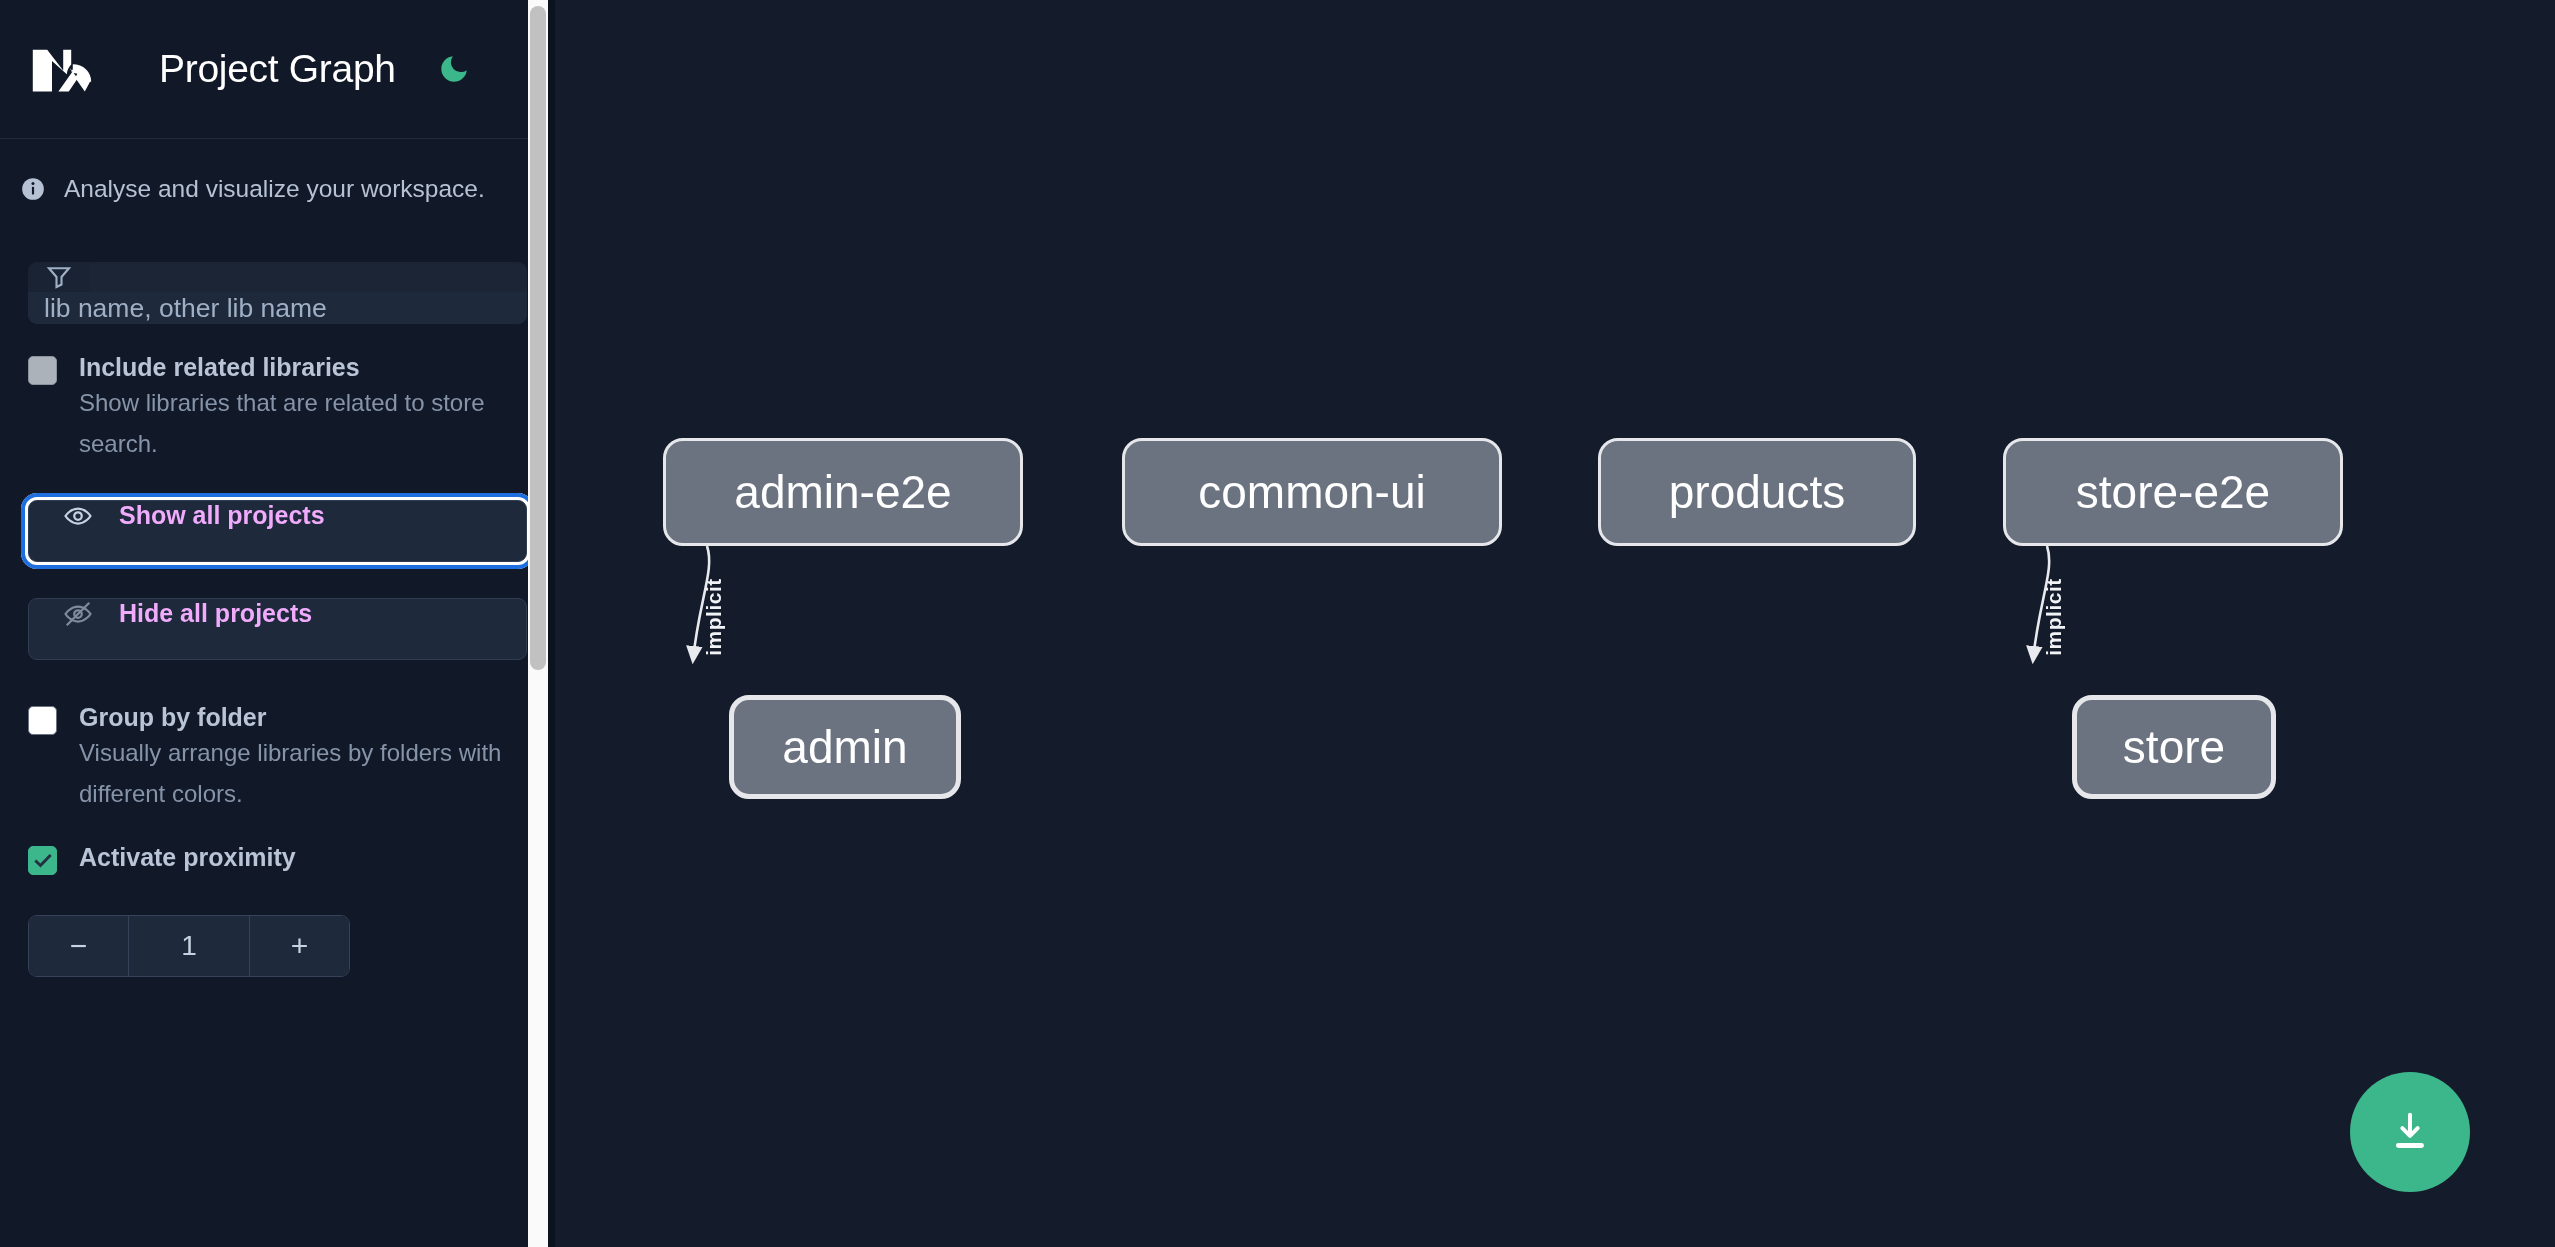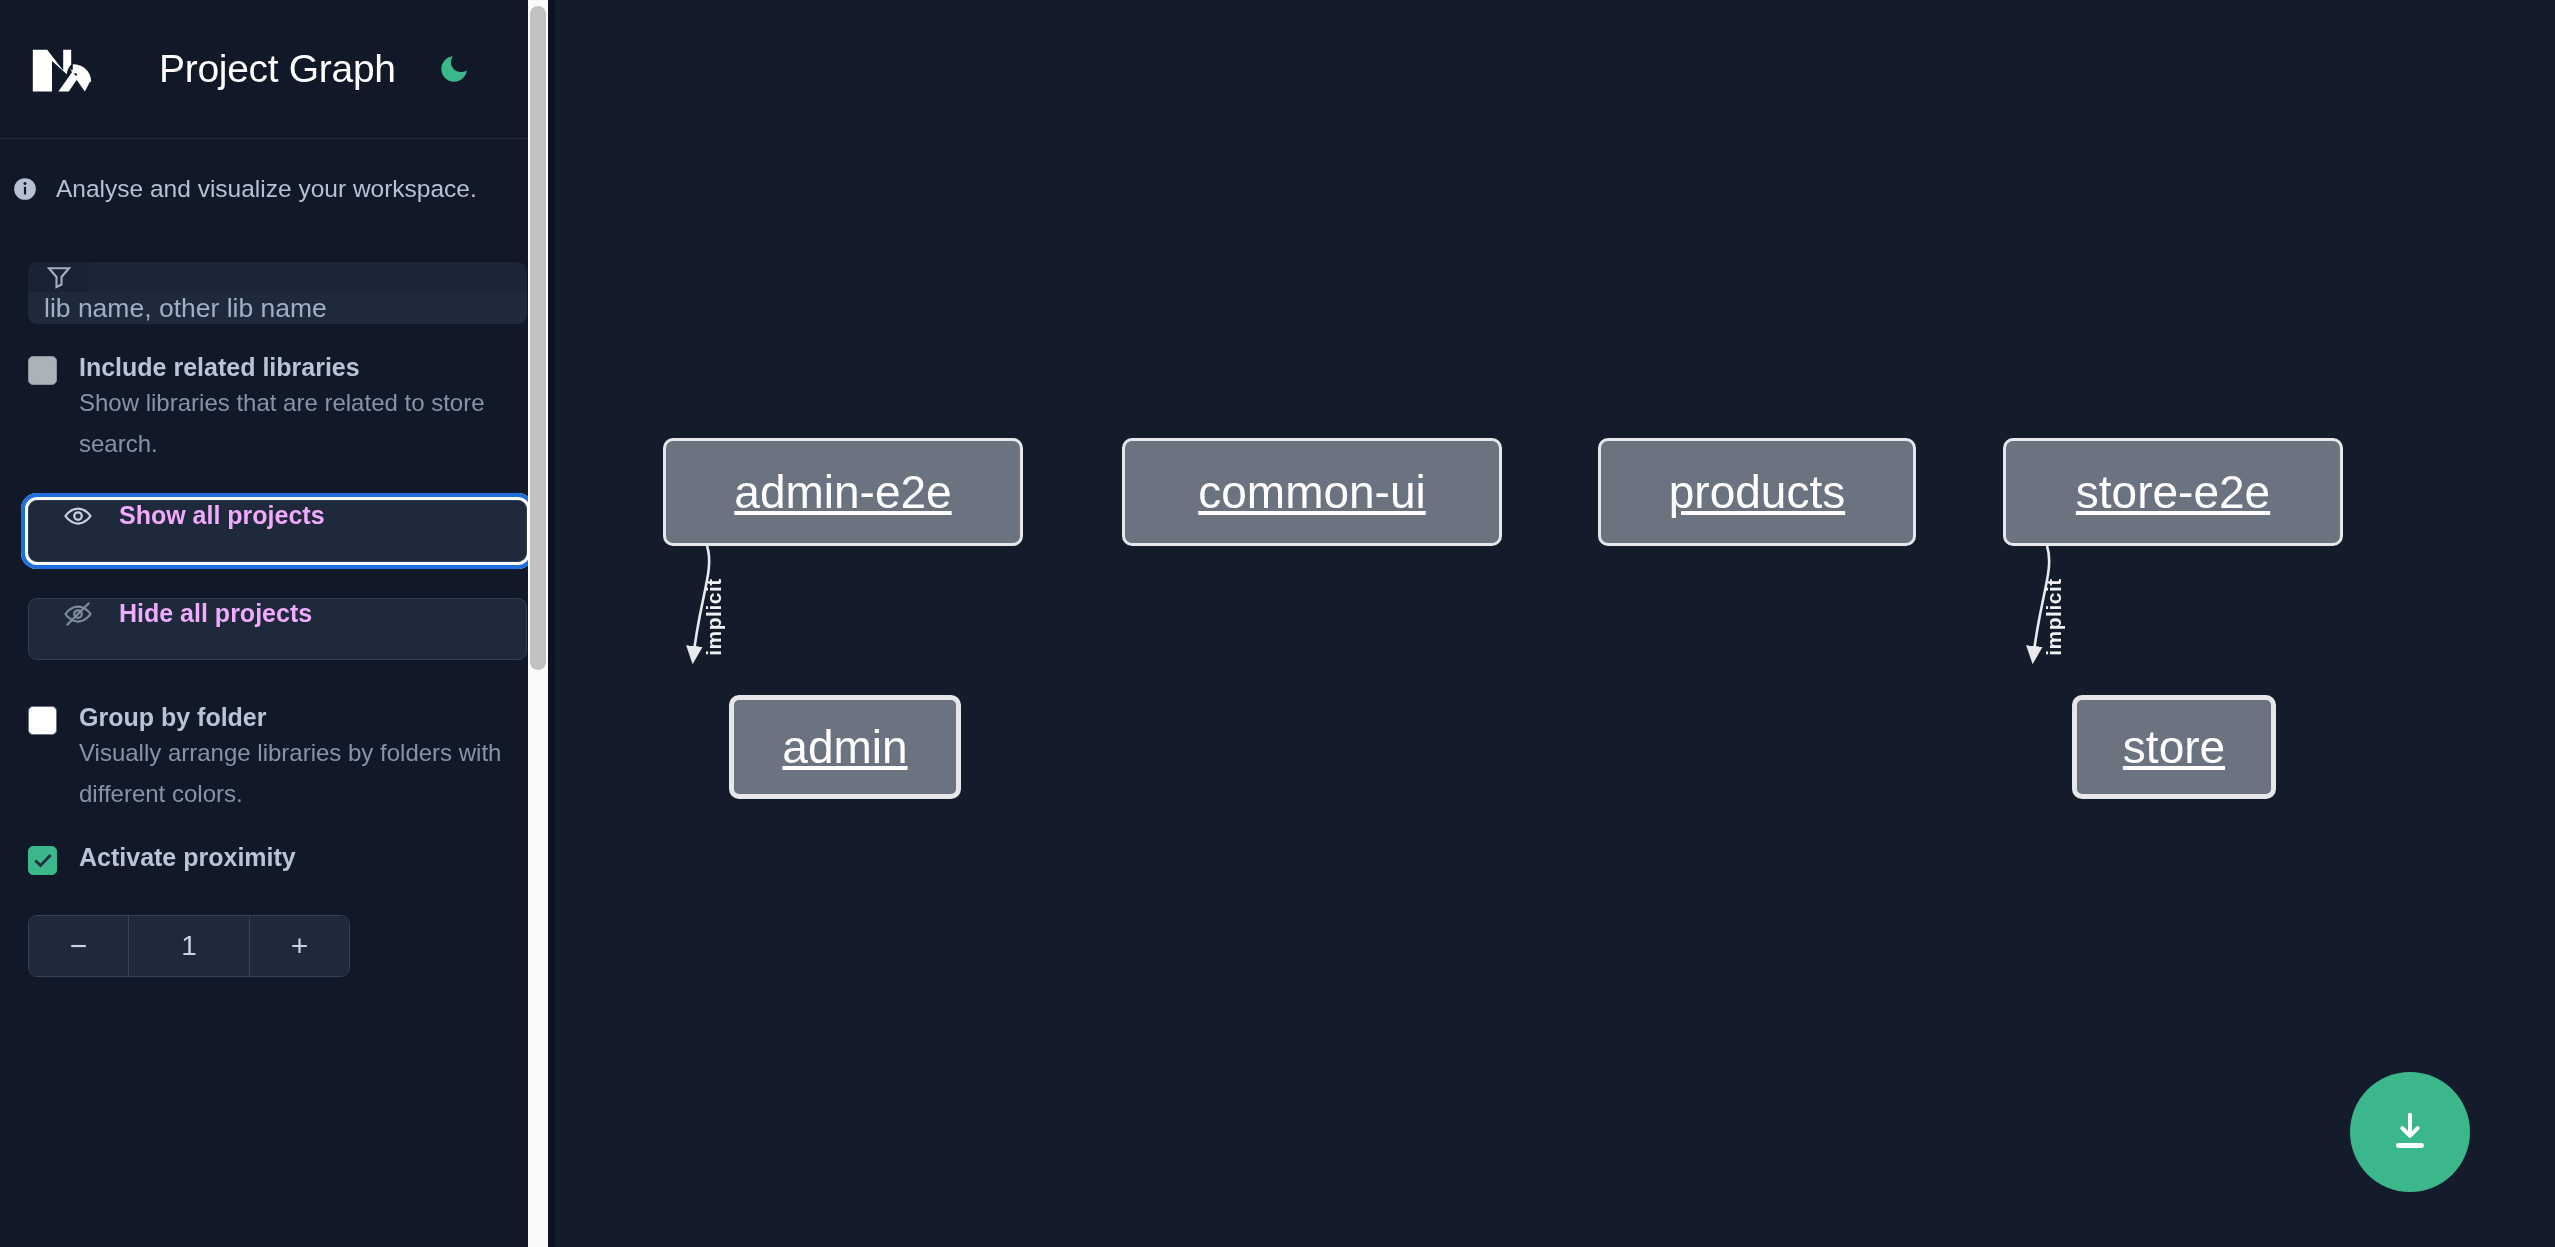--- a/index.html
+++ b/index.html
@@ -41,21 +41,21 @@
     margin-left: 38px;
     width: 40px; height: 40px;
     display: flex; align-items: center; justify-content: center;
     cursor: pointer;
     background: none; border: none;
   }
 
   .desc-row {
     display: flex;
     align-items: center;
-    padding: 0 12px;
+    padding: 0 20px;
     height: 100px;
     gap: 18px;
   }
   .info-icon { flex: 0 0 26px; width: 26px; height: 26px; }
   .desc-text { font-size: 24.5px; color: #b6c2d4; white-space: nowrap; }
 
   .search-wrap {
     margin: 23px 28px 0 28px;
     height: 62px;
     display: flex;
@@ -190,29 +190,28 @@
     position: relative;
     flex: 1;
     height: 1247px;
     background: #141b2b;
     overflow: hidden;
   }
   .node {
     position: absolute;
     background: #6b7280;
     border: 3px solid #e5e7eb;
-    border-radius: 10px;
+    border-radius: 20px;
     display: flex;
     align-items: center;
     justify-content: center;
     color: #ffffff;
     font-size: 46px;
     cursor: pointer;
     white-space: nowrap;
-    text-decoration: underline;
   }
   .node.thick { border-width: 5px; }
   .edge-label {
     position: absolute;
     color: #f1f3f6;
     font-size: 21px;
     font-weight: bold;
     transform: rotate(-90deg);
     transform-origin: center center;
     white-space: nowrap;

